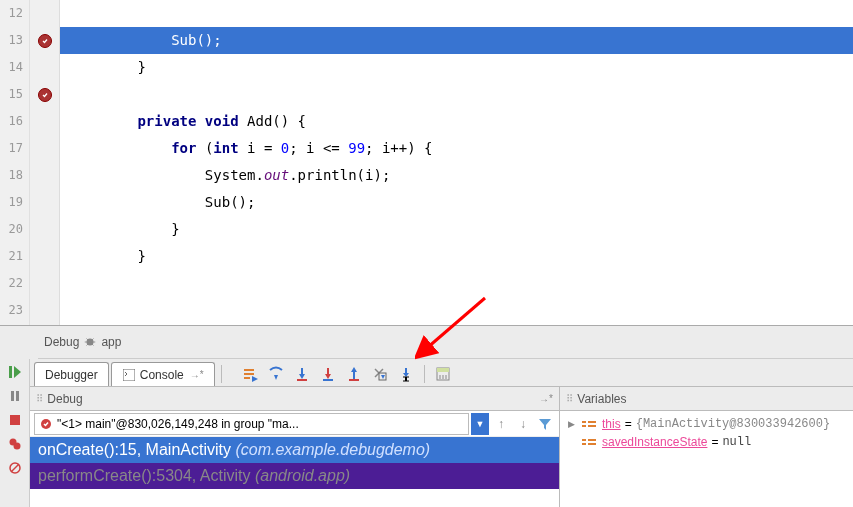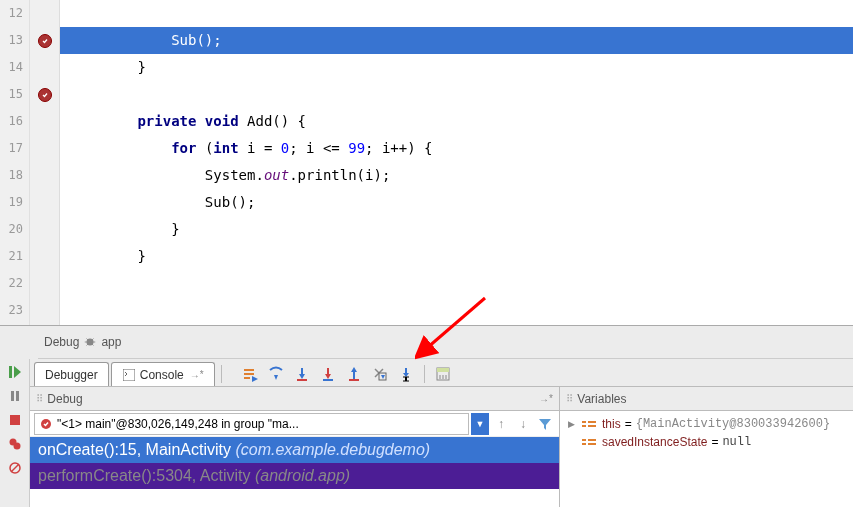--- a/index.html
+++ b/index.html
@@ -58,21 +58,21 @@
   .frame-item { padding: 4px 8px; font-size: 16px; white-space: nowrap; overflow: hidden; text-overflow: ellipsis; }
   .frame-item.sel { background: #3874d1; color: #fff; }
   .frame-item.sel .pkg { color: #d0e0ff; }
   .frame-item.lib { background: #4c1d95; color: #888; }
   .frame-item .pkg { font-style: italic; color: #888; }
   
   .vars-list { flex: 1; padding: 4px; font-size: 12px; }
   .var-row { display: flex; align-items: center; padding: 2px 4px; gap: 4px; }
   .var-row .ex { color: #888; font-size: 9px; width: 10px; }
   .var-icon { width: 16px; height: 12px; display: flex; align-items: center; justify-content: center; }
-  .var-name { color: #7f1d1d; }
+  .var-name { color: #ec4899; text-decoration: underline; }
   .var-eq { color: #000; }
   .var-val { color: #444; font-family: Liberation Mono, monospace; }
   .var-val.obj { color: #888; }
 </style>
 </head>
 <body>
 
 <div class="editor">
   <div class="gutter">
       <div class="ln">12</div>

